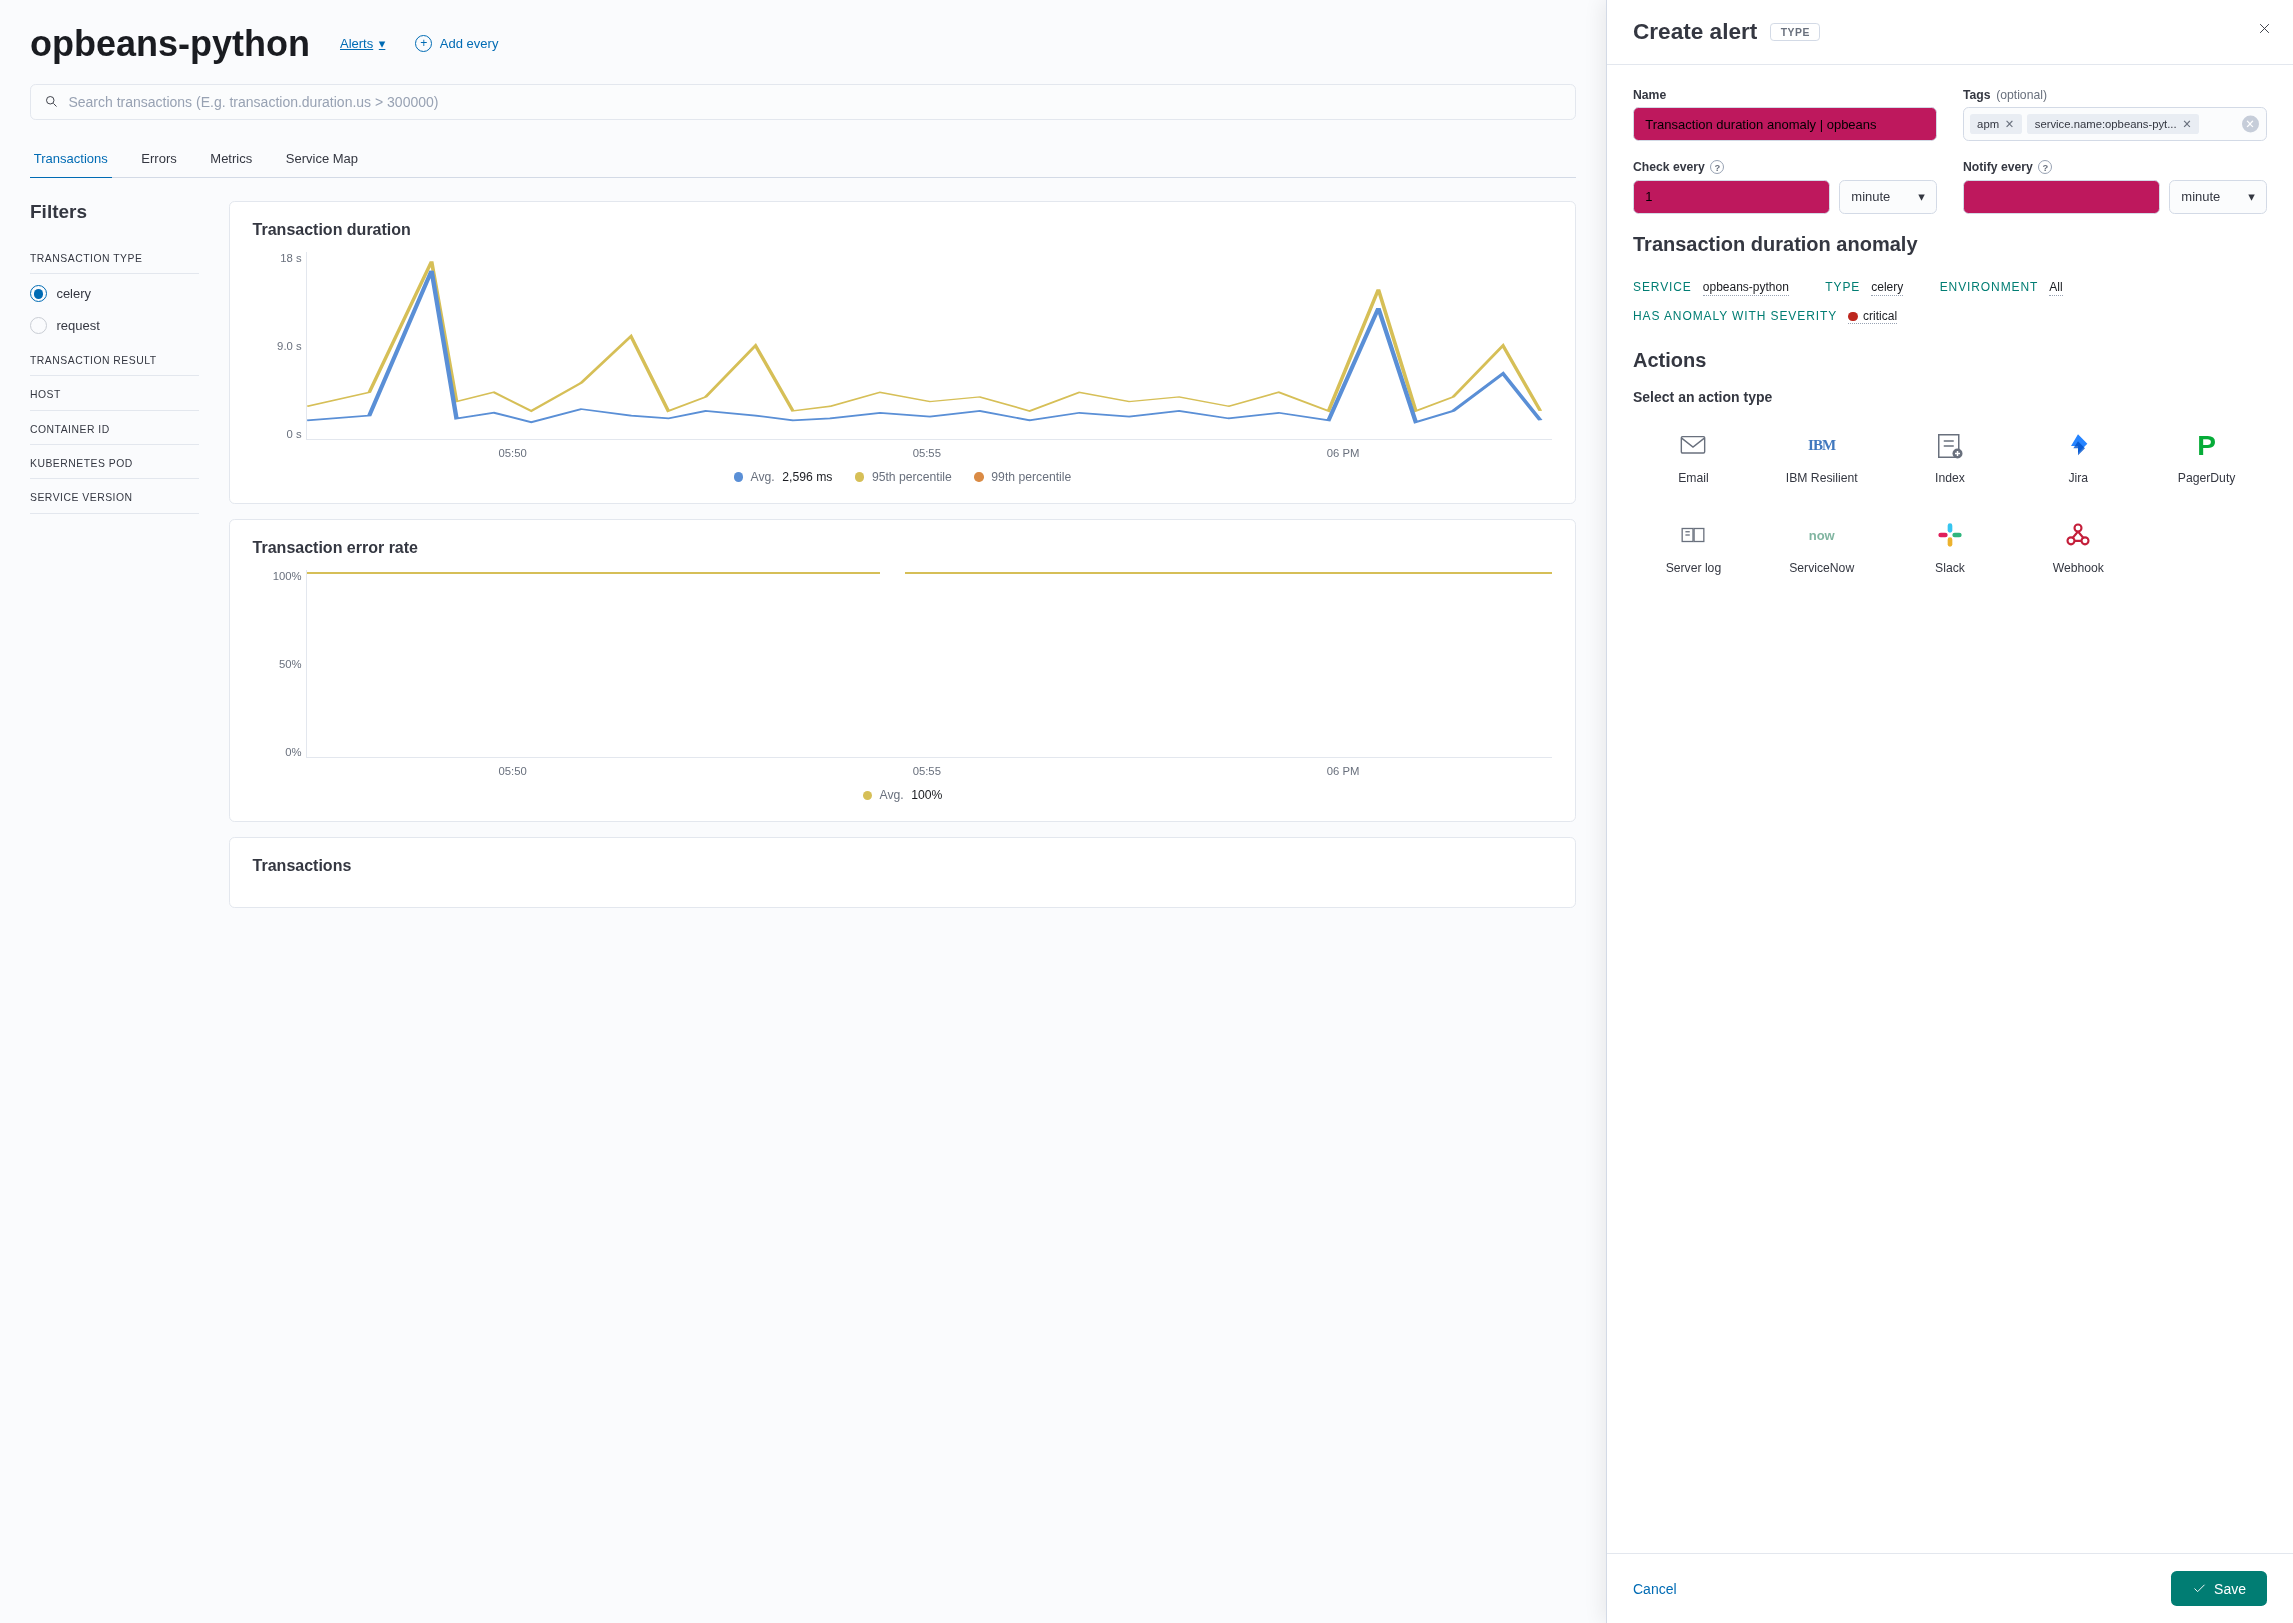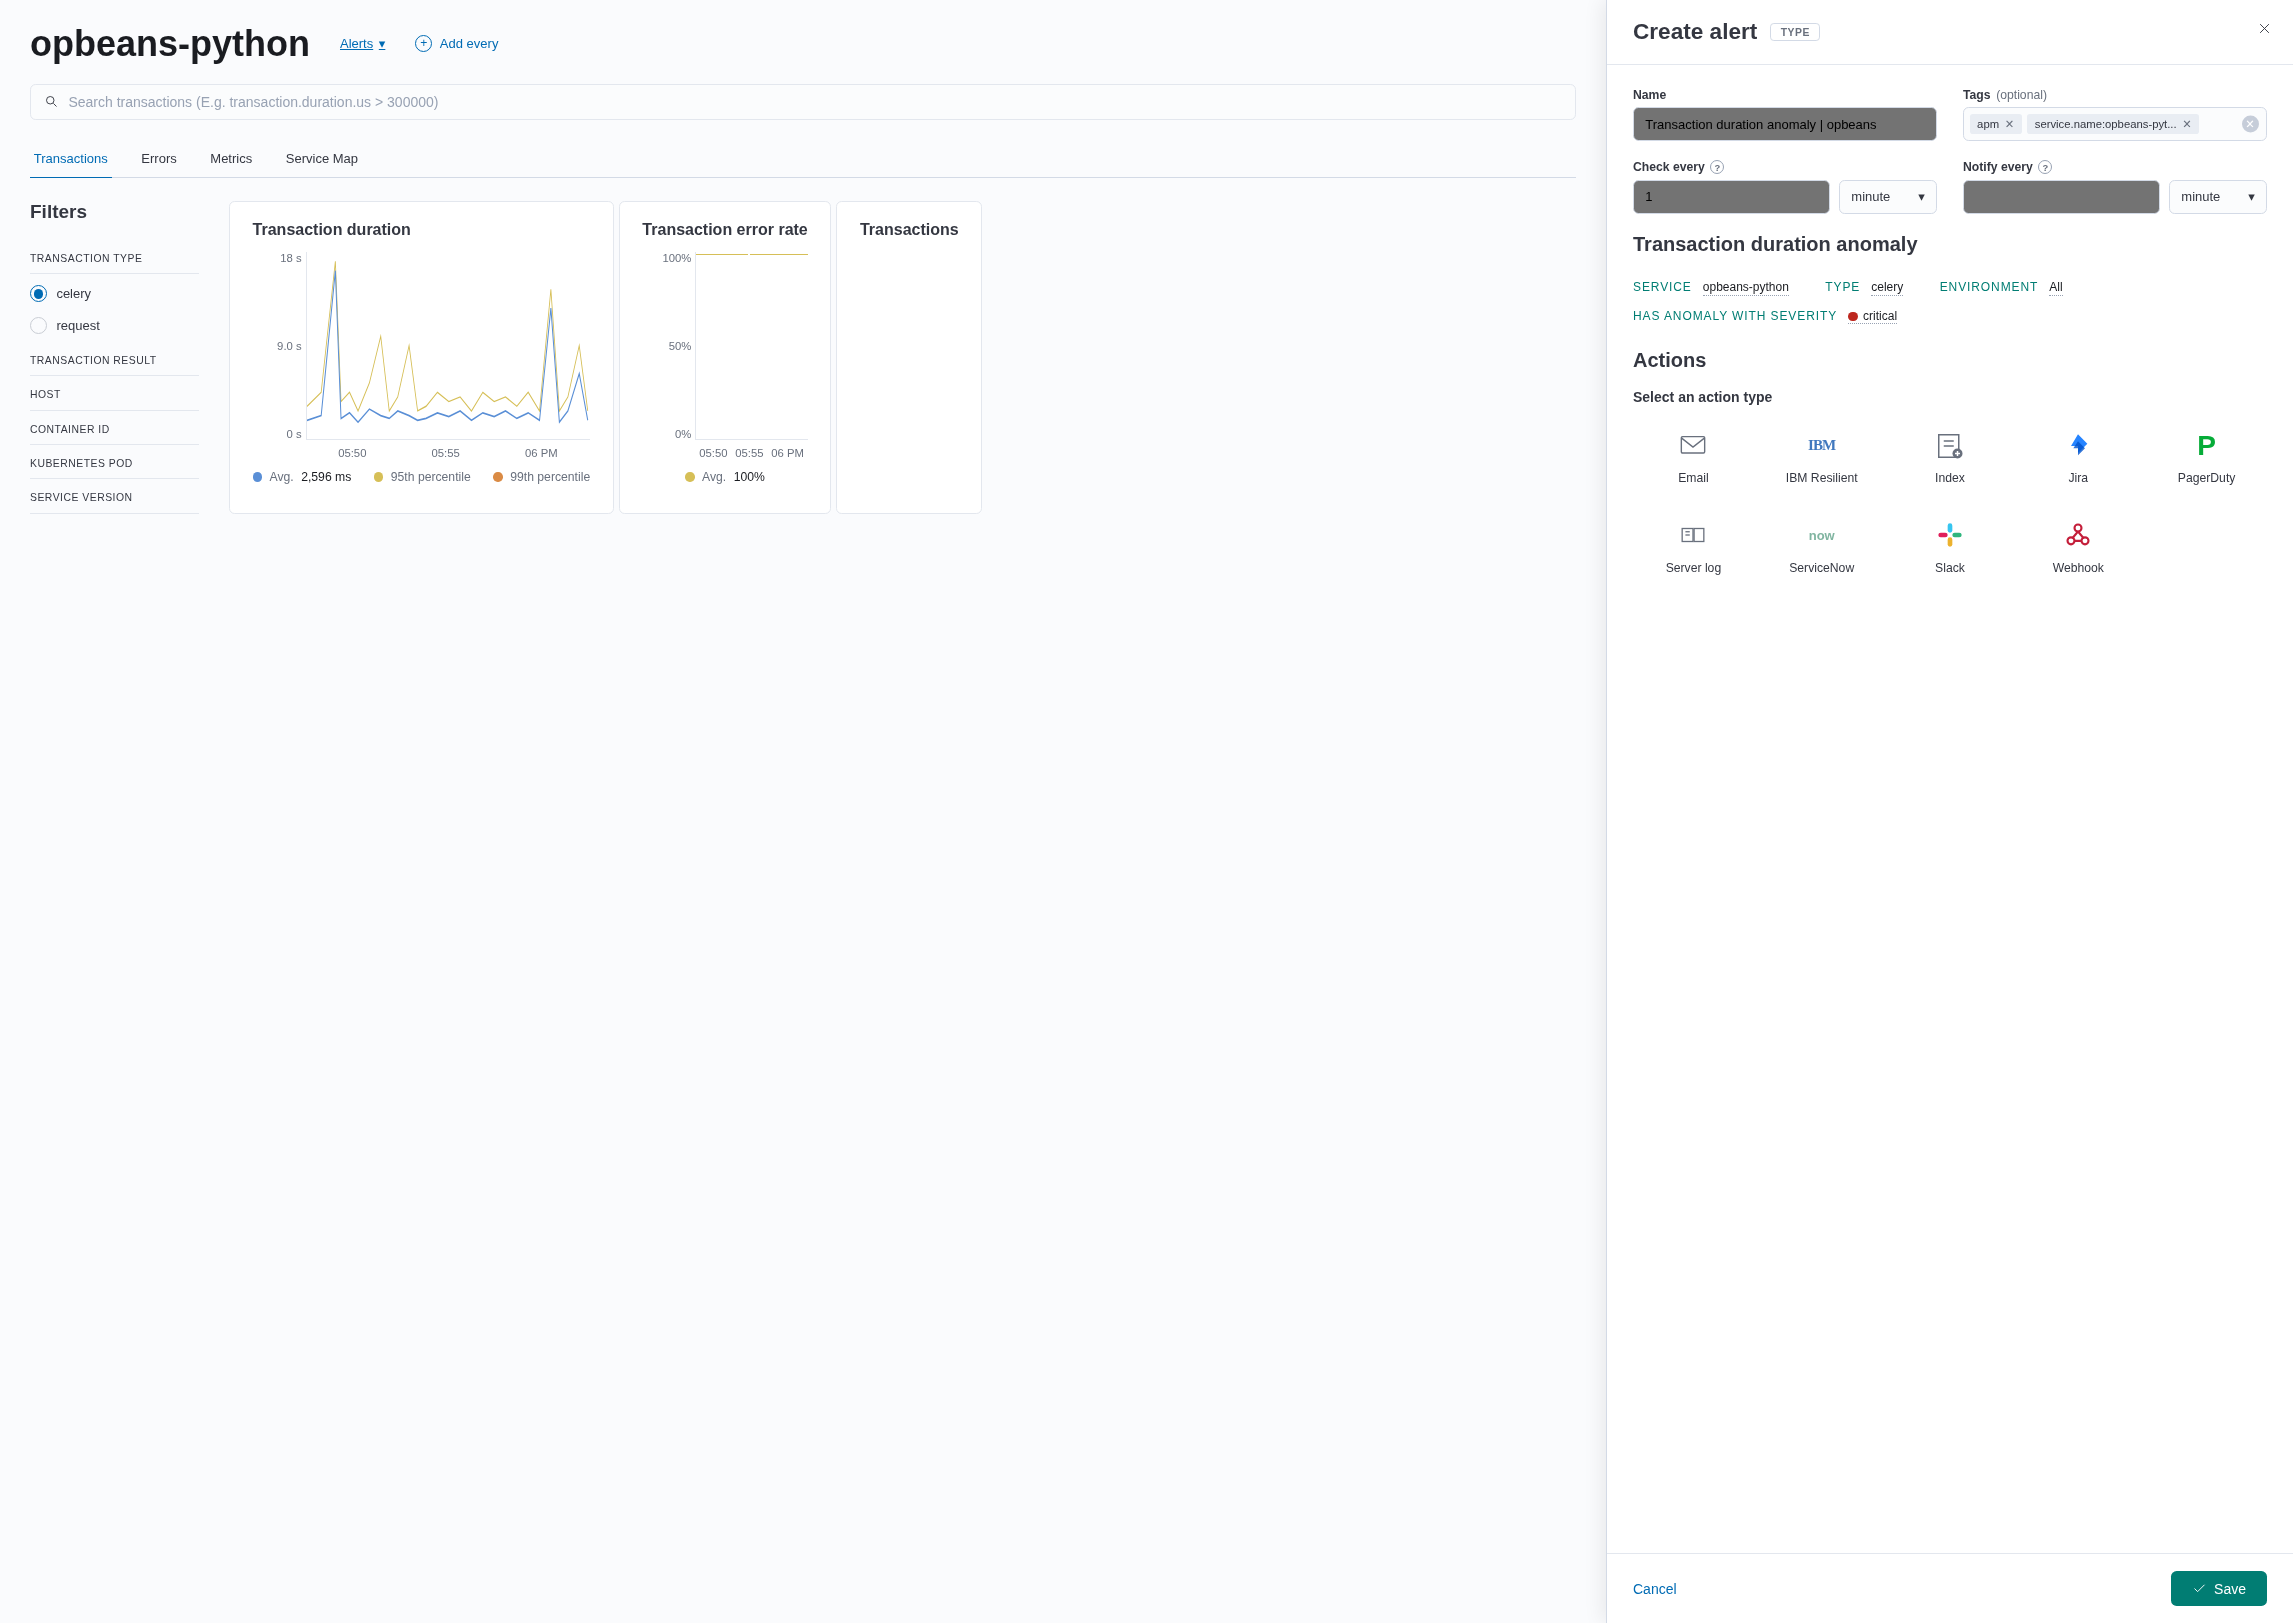--- a/index.html
+++ b/index.html
@@ -24,21 +24,21 @@
     .content-row { display: flex; gap: 30px; }
     .sidebar { width: 169px; flex-shrink: 0; }
     .filters-title { font-size: 19px; font-weight: 700; margin-bottom: 17px; }
     .filter-group-label { font-size: 10.4px; font-weight: 400; text-transform: uppercase; letter-spacing: 0.5px; color: #343741; padding: 13px 0 9.4px; border-bottom: 0.9px solid #e3e7ee; }
     .filter-group-label.no-border { border-bottom: none; }
     .radio-row { display: flex; align-items: center; gap: 9.4px; padding: 7.5px 0; }
     .radio-circle { width: 17px; height: 17px; border-radius: 50%; border: 0.9px solid #c9cdd4; display: flex; align-items: center; justify-content: center; }
     .radio-circle.checked { border-color: #006bb4; }
     .radio-circle.checked::after { content: ''; width: 9.4px; height: 9.4px; border-radius: 50%; background: #006bb4; }
     
-    .charts-area { flex: 1; display: flex; gap: 5px; }
+    .charts-area { flex: 1; display: flex; flex-direction: column; gap: 15px; }
     .card { border: 0.9px solid #e3e7ee; border-radius: 5.6px; background: #fff; padding: 19px 22.6px; }
     .card-title { font-size: 16px; font-weight: 600; margin-bottom: 13px; }
     
     .chart-plot { position: relative; height: 207px; }
     .y-labels { position: absolute; left: 8px; top: 0; height: calc(100% - 19px); display: flex; flex-direction: column; justify-content: space-between; font-size: 11.3px; color: #69707d; text-align: right; width: 41px; }
     .plot-area { position: absolute; left: 53px; right: 0; top: 0; bottom: 19px; border-left: 0.9px solid #e3e7ee; border-bottom: 0.9px solid #e3e7ee; }
     .x-labels { position: absolute; left: 53px; right: 0; bottom: 0; display: flex; justify-content: space-around; font-size: 11.3px; color: #69707d; }
     .legend { display: flex; gap: 22.6px; justify-content: center; margin-top: 11.3px; font-size: 12.2px; }
     .legend-item { display: flex; align-items: center; gap: 7.5px; }
     .legend-dot { width: 9.4px; height: 9.4px; border-radius: 50%; }
@@ -50,21 +50,21 @@
     .flyout-header { display: flex; align-items: center; padding: 19px 26px; border-bottom: 0.9px solid #e3e7ee; position: relative; }
     .flyout-title { font-size: 22.6px; font-weight: 700; }
     .beta-badge { border: 0.9px solid #d3dae6; border-radius: 3.8px; padding: 2.8px 9.4px; font-size: 10.4px; font-weight: 700; margin-left: 13px; color: #69707d; letter-spacing: 0.5px; }
     .close-btn { position: absolute; right: 19px; top: 19px; cursor: pointer; width: 19px; height: 19px; display: flex; align-items: center; justify-content: center; }
     .flyout-body { flex: 1; overflow: auto; padding: 22.6px 26px; }
     
     .form-row { display: flex; gap: 26px; margin-bottom: 19px; }
     .form-col { flex: 1; }
     .field-label { font-size: 12.2px; font-weight: 600; margin-bottom: 5.6px; display: flex; align-items: center; gap: 5.6px; }
     .field-label .optional { font-weight: 400; color: #69707d; }
-    .text-input { width: 100%; border: 0.9px solid #d3dae6; border-radius: 5.6px; padding: 8.5px 11.3px; font-size: 13px; background: #737373; }
+    .text-input { width: 100%; border: 0.9px solid #d3dae6; border-radius: 5.6px; padding: 8.5px 11.3px; font-size: 13px; background: #be185d; }
     .tag-box { border: 0.9px solid #d3dae6; border-radius: 5.6px; background: #fbfcfd; padding: 5.6px; display: flex; flex-wrap: wrap; gap: 5.6px; position: relative; }
     .tag-chip { background: #e9edf3; border-radius: 2.8px; padding: 3.8px 7.5px; font-size: 11.3px; display: flex; align-items: center; gap: 5.6px; }
     .tag-x { cursor: pointer; color: #69707d; font-size: 11.3px; }
     .clear-circle { width: 17px; height: 17px; border-radius: 50%; background: #c6cdd9; color: #fff; display: flex; align-items: center; justify-content: center; cursor: pointer; position: absolute; right: 7.5px; top: 50%; transform: translateY(-50%); font-size: 11.3px; }
     
     .split-input { display: flex; gap: 9.4px; }
     .split-input .text-input { flex: 1; }
     .select-like { border: 0.9px solid #d3dae6; border-radius: 5.6px; background: #fbfcfd; padding: 8.5px 11.3px; display: flex; align-items: center; justify-content: space-between; gap: 11.3px; cursor: pointer; min-width: 98px; }
     
     .section-title { font-size: 20px; font-weight: 700; margin: 19px 0 17px; }

